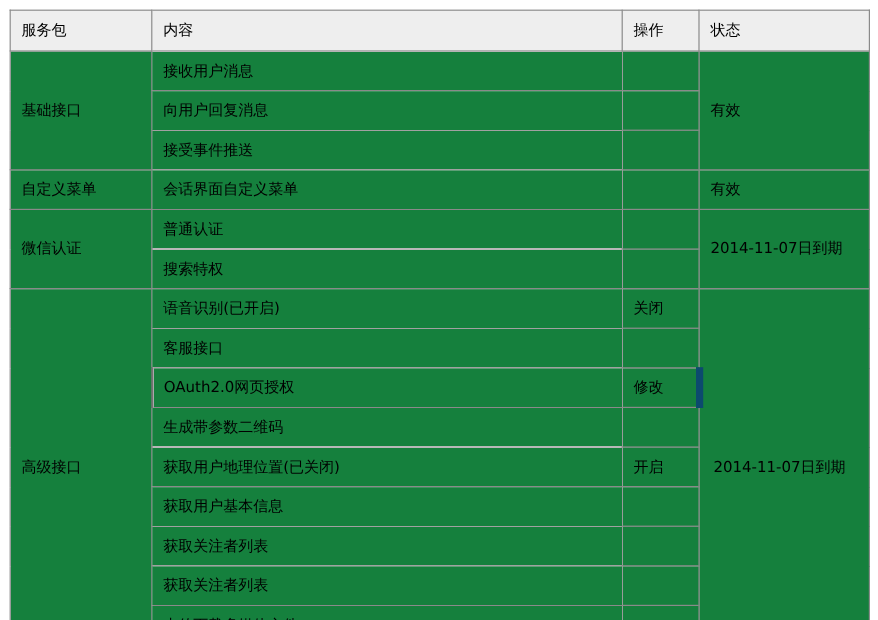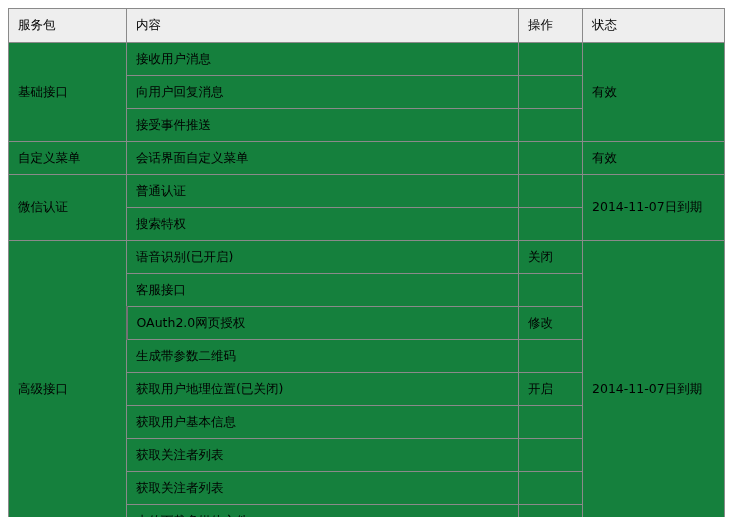--- a/index.html
+++ b/index.html
@@ -63,21 +63,21 @@
     margin-top: 48px;
   }
   .row-highlight td {
     border-top: 2px solid #2b2b2b;
     border-bottom: 2px solid #2b2b2b;
   }
   .row-highlight td.content-cell {
     border-left: 2px solid #737373;
   }
   .row-highlight td.op-cell {
-    border-right: 1px solid #0c4a6e;
+    border-right: 6px solid #0c4a6e;
   }
   .bold-label {
     font-weight: bold;
   }
   .nowrap { white-space: nowrap; margin-top: 12px; }
 </style>
 </head>
 <body>
 
 <div class="page">

